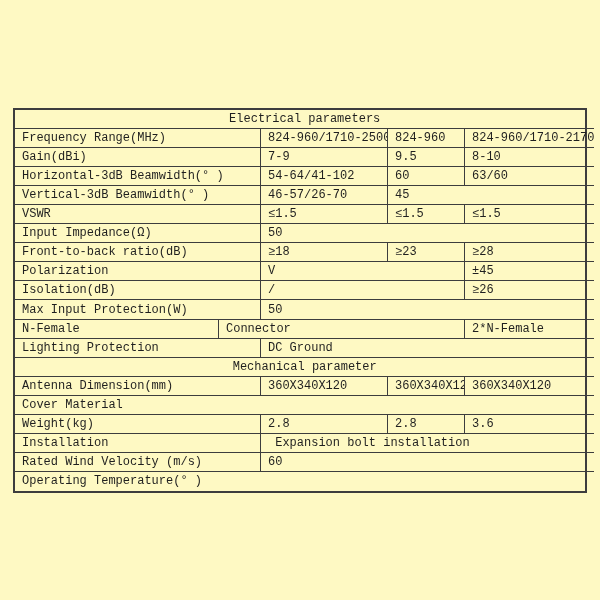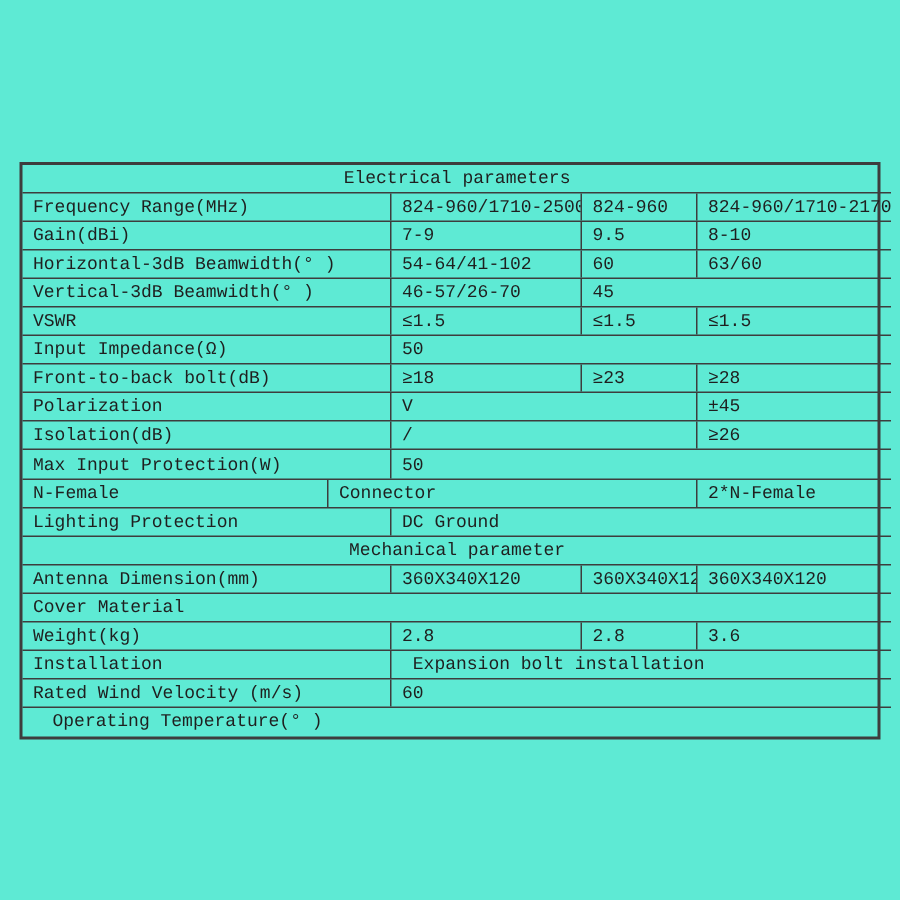--- a/index.html
+++ b/index.html
@@ -7,21 +7,21 @@
     padding: 0;
     width: 600px;
     height: 600px;
     background: #ffffff;
     font-family: "Liberation Mono", "DejaVu Sans Mono", monospace;
   }
   .page {
     position: relative;
     width: 600px;
     height: 600px;
-    background: #5eead4;
+    background: #fef9c3;
   }
   .spec-table {
     position: absolute;
     left: 13px;
     top: 108px;
     width: 574px;
     height: 385px;
     box-sizing: border-box;
     border: 2px solid #3d3d3d;
     display: grid;
@@ -29,21 +29,21 @@
     color: #1f1f1f;
     font-size: 12px;
     line-height: 1;
   }
   .row {
     display: flex;
     border-bottom: 1px solid #3d3d3d;
     min-height: 0;
     box-sizing: border-box;
   }
-  .row:last-child { border-bottom: none; padding-left: 13px; }
+  .row:last-child { border-bottom: none; }
   .cell {
     display: flex;
     align-items: center;
     padding-left: 7px;
     border-right: 1px solid #3d3d3d;
     box-sizing: border-box;
     white-space: pre;
     overflow: hidden;
   }
   .cell:last-child { border-right: none; }
@@ -102,21 +102,21 @@
       <div class="cell c-v2">≤1.5</div>
       <div class="cell c-v3">≤1.5</div>
     </div>
 
     <div class="row">
       <div class="cell c-label">Input Impedance(Ω)</div>
       <div class="cell c-full">50</div>
     </div>
 
     <div class="row">
-      <div class="cell c-label">Front-to-back bolt(dB)</div>
+      <div class="cell c-label">Front-to-back ratio(dB)</div>
       <div class="cell c-v1">≥18</div>
       <div class="cell c-v2">≥23</div>
       <div class="cell c-v3">≥28</div>
     </div>
 
     <div class="row">
       <div class="cell c-label">Polarization</div>
       <div class="cell c-v12">V</div>
       <div class="cell c-v3">±45</div>
     </div>

